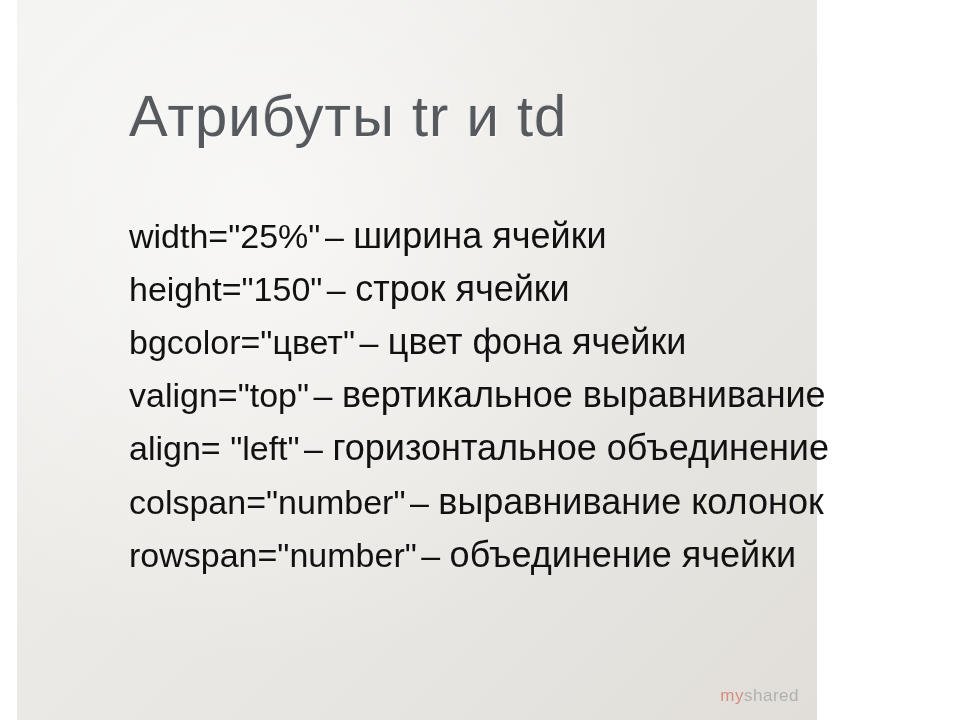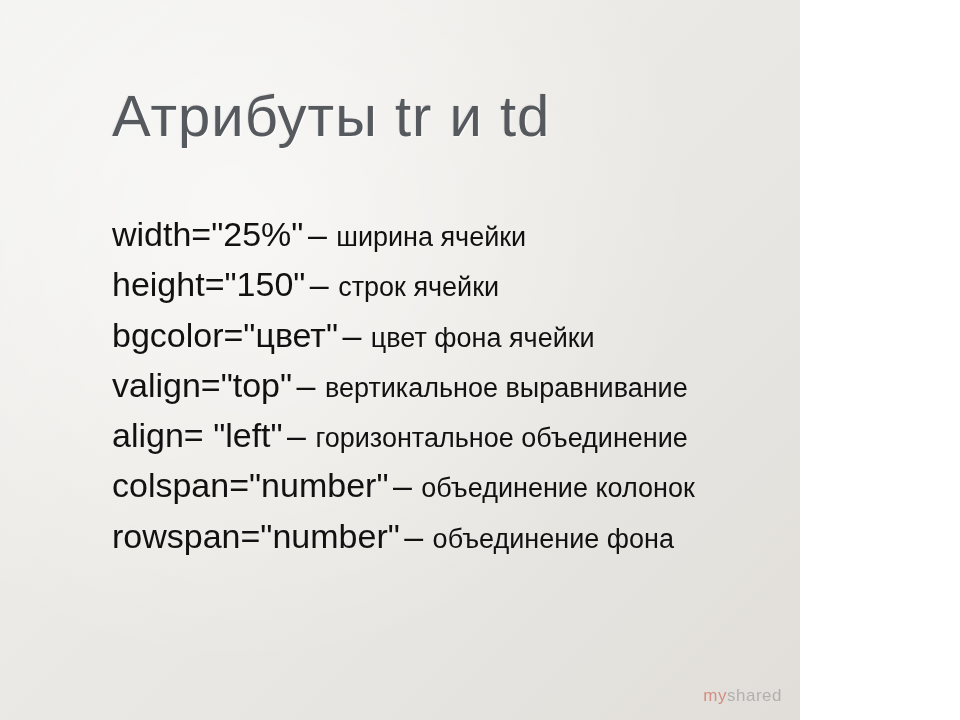--- a/index.html
+++ b/index.html
@@ -12,20 +12,21 @@
     font-family: Verdana, Geneva, sans-serif;
   }
   .slide {
     position: relative;
     width: 800px;
     height: 720px;
     box-sizing: border-box;
     background:
       radial-gradient(circle at 30% 30%, rgba(255,255,255,0.6), rgba(0,0,0,0) 60%),
       linear-gradient(135deg, #f2f2f0 0%, #eceae6 40%, #e7e5e1 70%, #e1ded9 100%);
+    margin-left: 17px;
   }
   .title {
     position: absolute;
     top: 82px;
     left: 112px;
     font-size: 58px;
     color: #565a5e;
     letter-spacing: 1px;
     text-shadow: 1px 1px 2px rgba(255,255,255,0.8), -1px -1px 1px rgba(0,0,0,0.05);
   }
@@ -43,21 +44,21 @@
   }
   .attr {
     font-size: 34px;
     color: #111;
   }
   .dash {
     font-size: 34px;
     color: #111;
   }
   .desc {
-    font-size: 27px;
+    font-size: 36px;
     color: #111;
   }
   .watermark {
     position: absolute;
     right: 18px;
     bottom: 14px;
     font-family: Arial, sans-serif;
     font-size: 17px;
     letter-spacing: 0.5px;
     color: rgba(120,120,120,0.45);
@@ -102,27 +103,27 @@
 
     <div class="line">
       <span class="attr">align= "left"</span>
       <span class="dash"> – </span>
       <span class="desc">горизонтальное объединение</span>
     </div>
 
     <div class="line">
       <span class="attr">colspan="number"</span>
       <span class="dash"> – </span>
-      <span class="desc">объединение колонок</span>
+      <span class="desc">выравнивание колонок</span>
     </div>
 
     <div class="line">
       <span class="attr">rowspan="number"</span>
       <span class="dash"> – </span>
-      <span class="desc">объединение фона</span>
+      <span class="desc">объединение ячейки</span>
     </div>
 
   </div>
 
   <div class="watermark">
     <span class="accent">my</span><span>shared</span>
   </div>
 
 </div>
 

